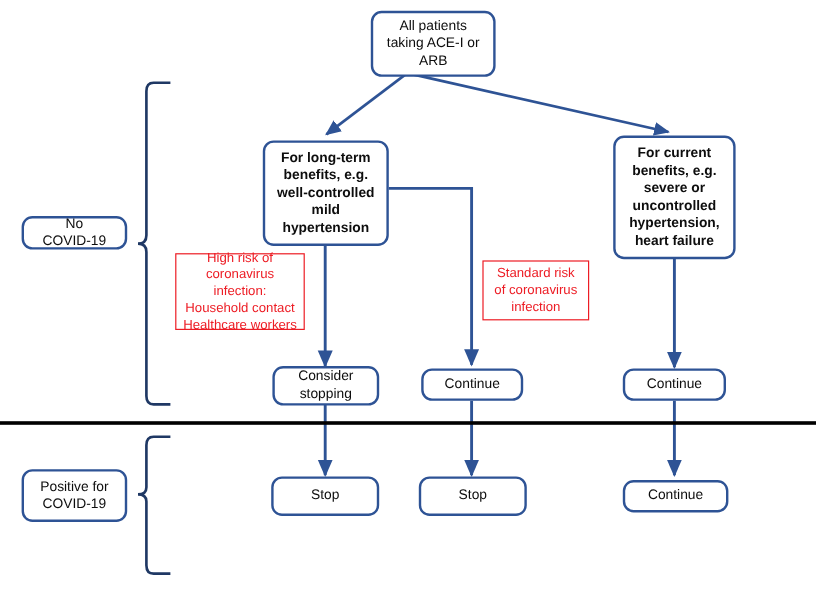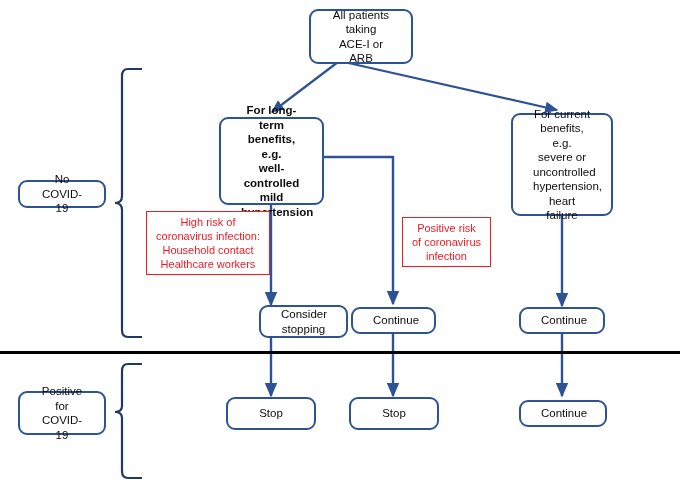--- a/index.html
+++ b/index.html
@@ -31,21 +31,21 @@
     border: 2px solid #2E5395;
     border-radius: 9px;
     background: #ffffff;
     color: #0d0d0d;
     display: flex;
     align-items: center;
     justify-content: center;
     text-align: center;
     font-size: 11.5px;
     line-height: 14.5px;
-    padding: 2px 20px;
+    padding: 2px 8px;
     z-index: 3;
   }
   .note {
     position: absolute;
     box-sizing: border-box;
     border: 1.4px solid #ED1C24;
     background: #ffffff;
     color: #ED1C24;
     display: flex;
     align-items: center;
@@ -119,43 +119,43 @@
   </div>
 
   <div class="node" style="left:219px; top:117px; width:105px; height:88px;font-weight:bold;">
     <span>For long-term
 benefits, e.g.
 well-controlled
 mild
 hypertension</span>
   </div>
 
-  <div class="node" style="left:511px; top:113px; width:102px; height:103px;">
+  <div class="node" style="left:511px; top:113px; width:102px; height:103px;font-weight:bold;">
     <span>For current
 benefits, e.g.
 severe or
 uncontrolled
 hypertension,
 heart failure</span>
   </div>
 
-  <div class="note" style="left:146px; top:211px; width:124px; height:64px;">
+  <div class="note" style="left:146px; top:211px; width:108px; height:64px;">
     <span>High risk of
 coronavirus infection:
 Household contact
 Healthcare workers</span>
   </div>
 
   <div class="note" style="left:402px; top:217px; width:89px; height:50px;">
-    <span>Positive risk
+    <span>Standard risk
 of coronavirus
 infection</span>
   </div>
 
-  <div class="node" style="left:227px; top:305px; width:89px; height:33px;margin-left:32px;">
+  <div class="node" style="left:227px; top:305px; width:89px; height:33px;">
     <span>Consider
 stopping</span>
   </div>
 
   <div class="node" style="left:351px; top:307px; width:85px; height:27px;">
     <span>Continue</span>
   </div>
 
   <div class="node" style="left:519px; top:307px; width:86px; height:27px;">
     <span>Continue</span>

